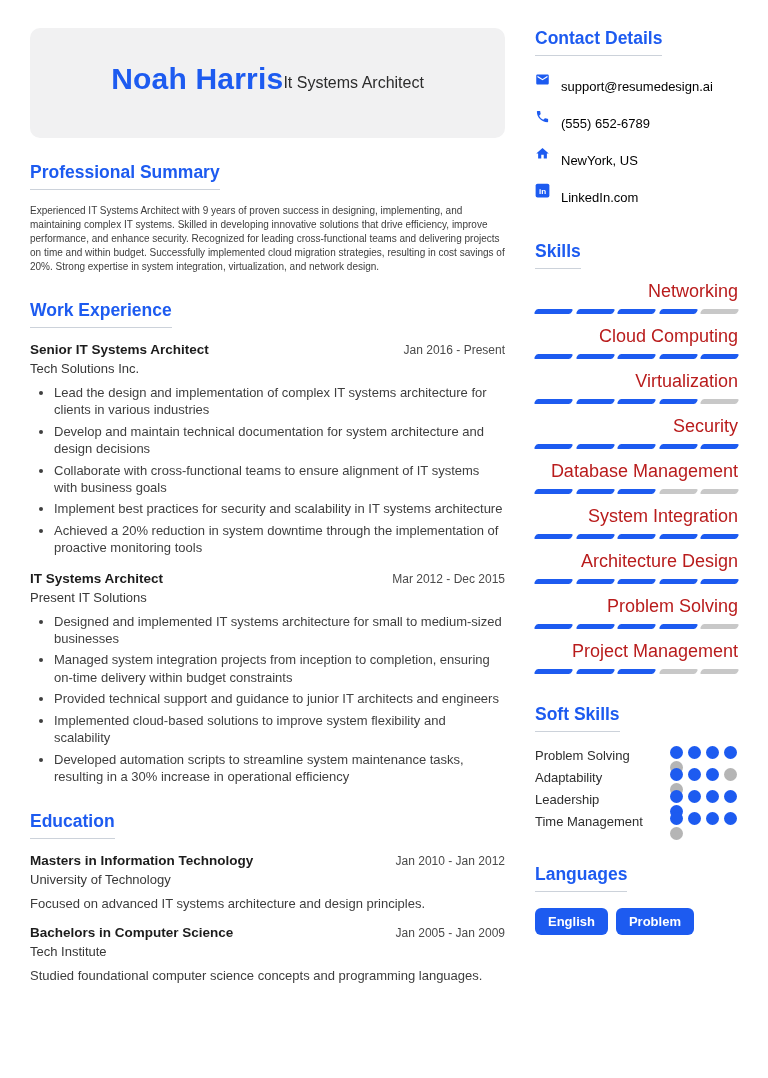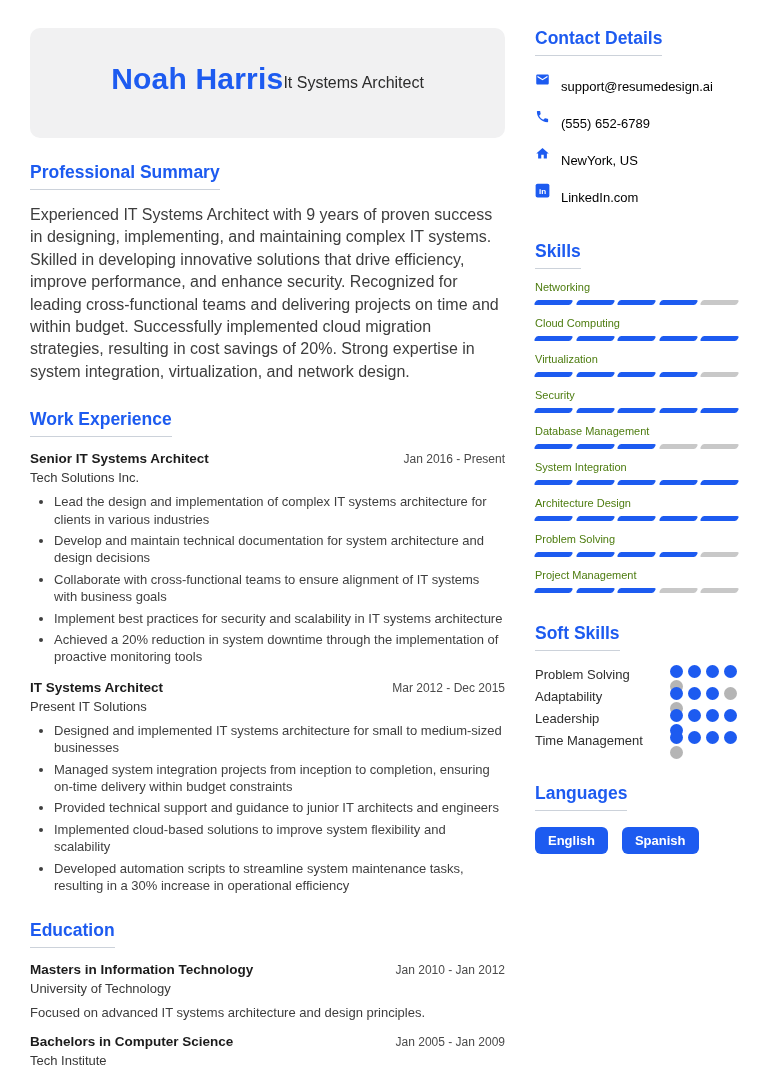--- a/index.html
+++ b/index.html
@@ -32,58 +32,58 @@
   
   .section-heading {
     color: #1d5bf0; font-size: 17.5px; font-weight: 700;
     margin: 0; padding-bottom: 6px;
     border-bottom: 1.5px solid #ccd2da;
     width: fit-content;
   }
   .l-section { margin-bottom: 26px; }
   .r-section { margin-bottom: 30px; }
 
-  .summary-text { font-size: 16px; line-height: 1.4; margin: 14px 0 0 0; color: #3d3d3d; }
+  .summary-text { font-size: 10px; line-height: 1.4; margin: 14px 0 0 0; color: #3d3d3d; }
 
   
   .job, .edu { margin-top: 14px; }
   .entry-head { display: flex; justify-content: space-between; align-items: flex-start; }
   .entry-title { font-weight: 700; color: #1c1c1c; font-size: 13.5px; }
   .entry-dates { font-size: 12px; color: #4a4a4a; white-space: nowrap; padding-top: 1px; }
   .entry-sub { font-size: 13px; color: #373737; margin-top: 4px; }
   .bullets { margin: 8px 0 0 0; padding-left: 24px; }
   .bullets li { font-size: 13px; line-height: 1.34; margin-bottom: 4px; }
   .edu-desc { font-size: 13px; margin: 9px 0 0 0; color: #3d3d3d; }
 
   
   .contact-list { list-style: none; margin: 16px 0 0 0; padding: 0; }
   .contact-item { display: flex; align-items: center; gap: 11px; margin-bottom: 9px; font-size: 13px; color: #000000; }
   .contact-item .icon { width: 15px; height: 28px; flex: 0 0 15px; display: inline-flex; }
   .contact-item .icon svg { width: 15px; height: 15px; }
 
   
   .skills-list { margin-top: 12px; }
   .skill { margin-bottom: 12px; }
-  .skill-label { font-size: 11px; color: #4d7c0f; margin-bottom: 7px; }
+  .skill-label { font-size: 18px; color: #b91c1c; margin-bottom: 7px; text-align: right; }
   .skill-bar { display: flex; gap: 5px; height: 5px; }
   .seg { flex: 1; border-radius: 2px; transform: skewX(-28deg); }
   .seg.on { background: #1d5bf0; }
   .seg.off { background: #c8c8c8; }
 
   
   .ss-list { margin-top: 14px; }
   .ss-row { display: flex; justify-content: space-between; align-items: flex-start; height: 22px; position: relative; }
   .ss-label { font-size: 13px; color: #2e2e2e; padding-top: 2px; }
   .dots { width: 68px; display: flex; flex-wrap: wrap; column-gap: 5px; row-gap: 2px; }
   .dot { width: 13px; height: 13px; border-radius: 50%; }
   .dot.on { background: #1d5bf0; }
   .dot.off { background: #b5b5b5; }
 
   
-  .pill-row { display: flex; gap: 14px; margin-top: 16px; }
+  .pill-row { display: flex; gap: 8px; margin-top: 16px; }
   .pill {
     background: #1d5bf0; color: #ffffff; font-size: 13px; font-weight: 600;
     padding: 6px 13px; border-radius: 6px; border: none; cursor: pointer;
     font-family: "Liberation Sans", sans-serif;
   }
 </style>
 </head>
 <body>
 
 <div class="page">
@@ -338,18 +338,18 @@
               <span class="dot off"></span>
             </div>
           </div>
         </div>
     </section>
 
     <section class="r-section">
       <h2 class="section-heading">Languages</h2>
       <div class="pill-row" id="language-pills">
           <button class="pill">English</button>
-          <button class="pill">Spanish</button>
+          <button class="pill">Problem</button>
         </div>
     </section>
 
   </div>
 </div>
 
 </body></html>

